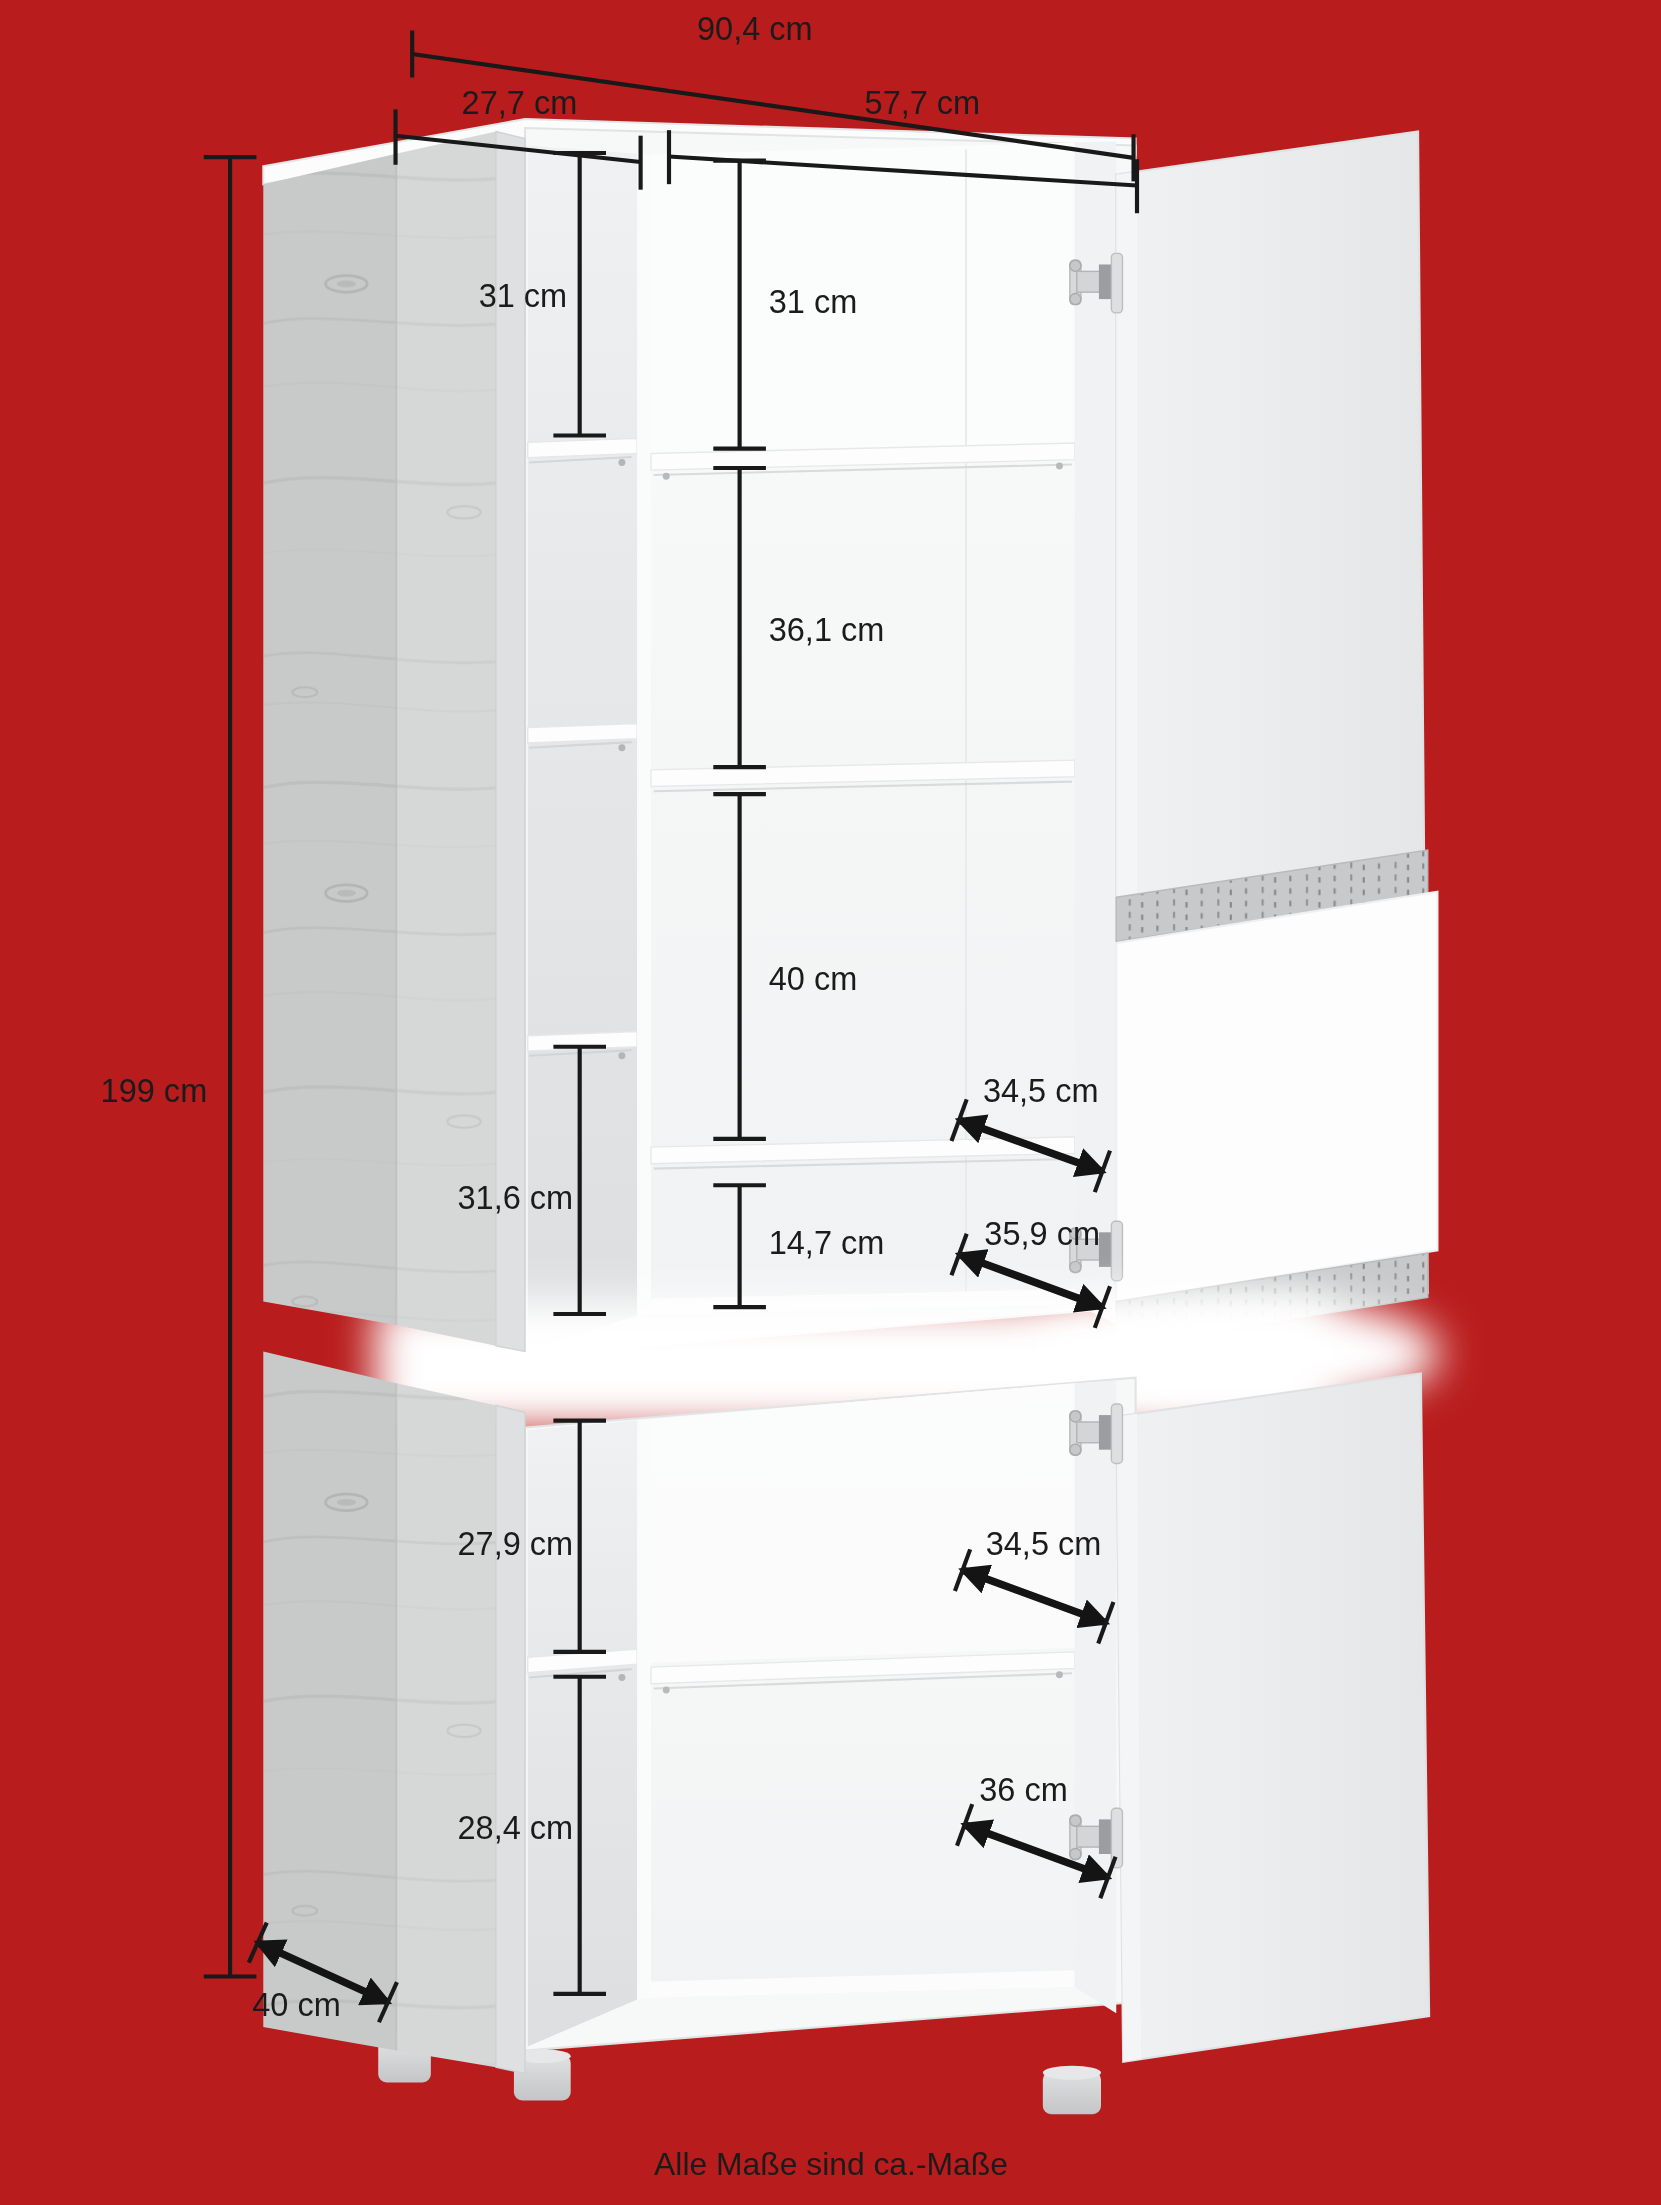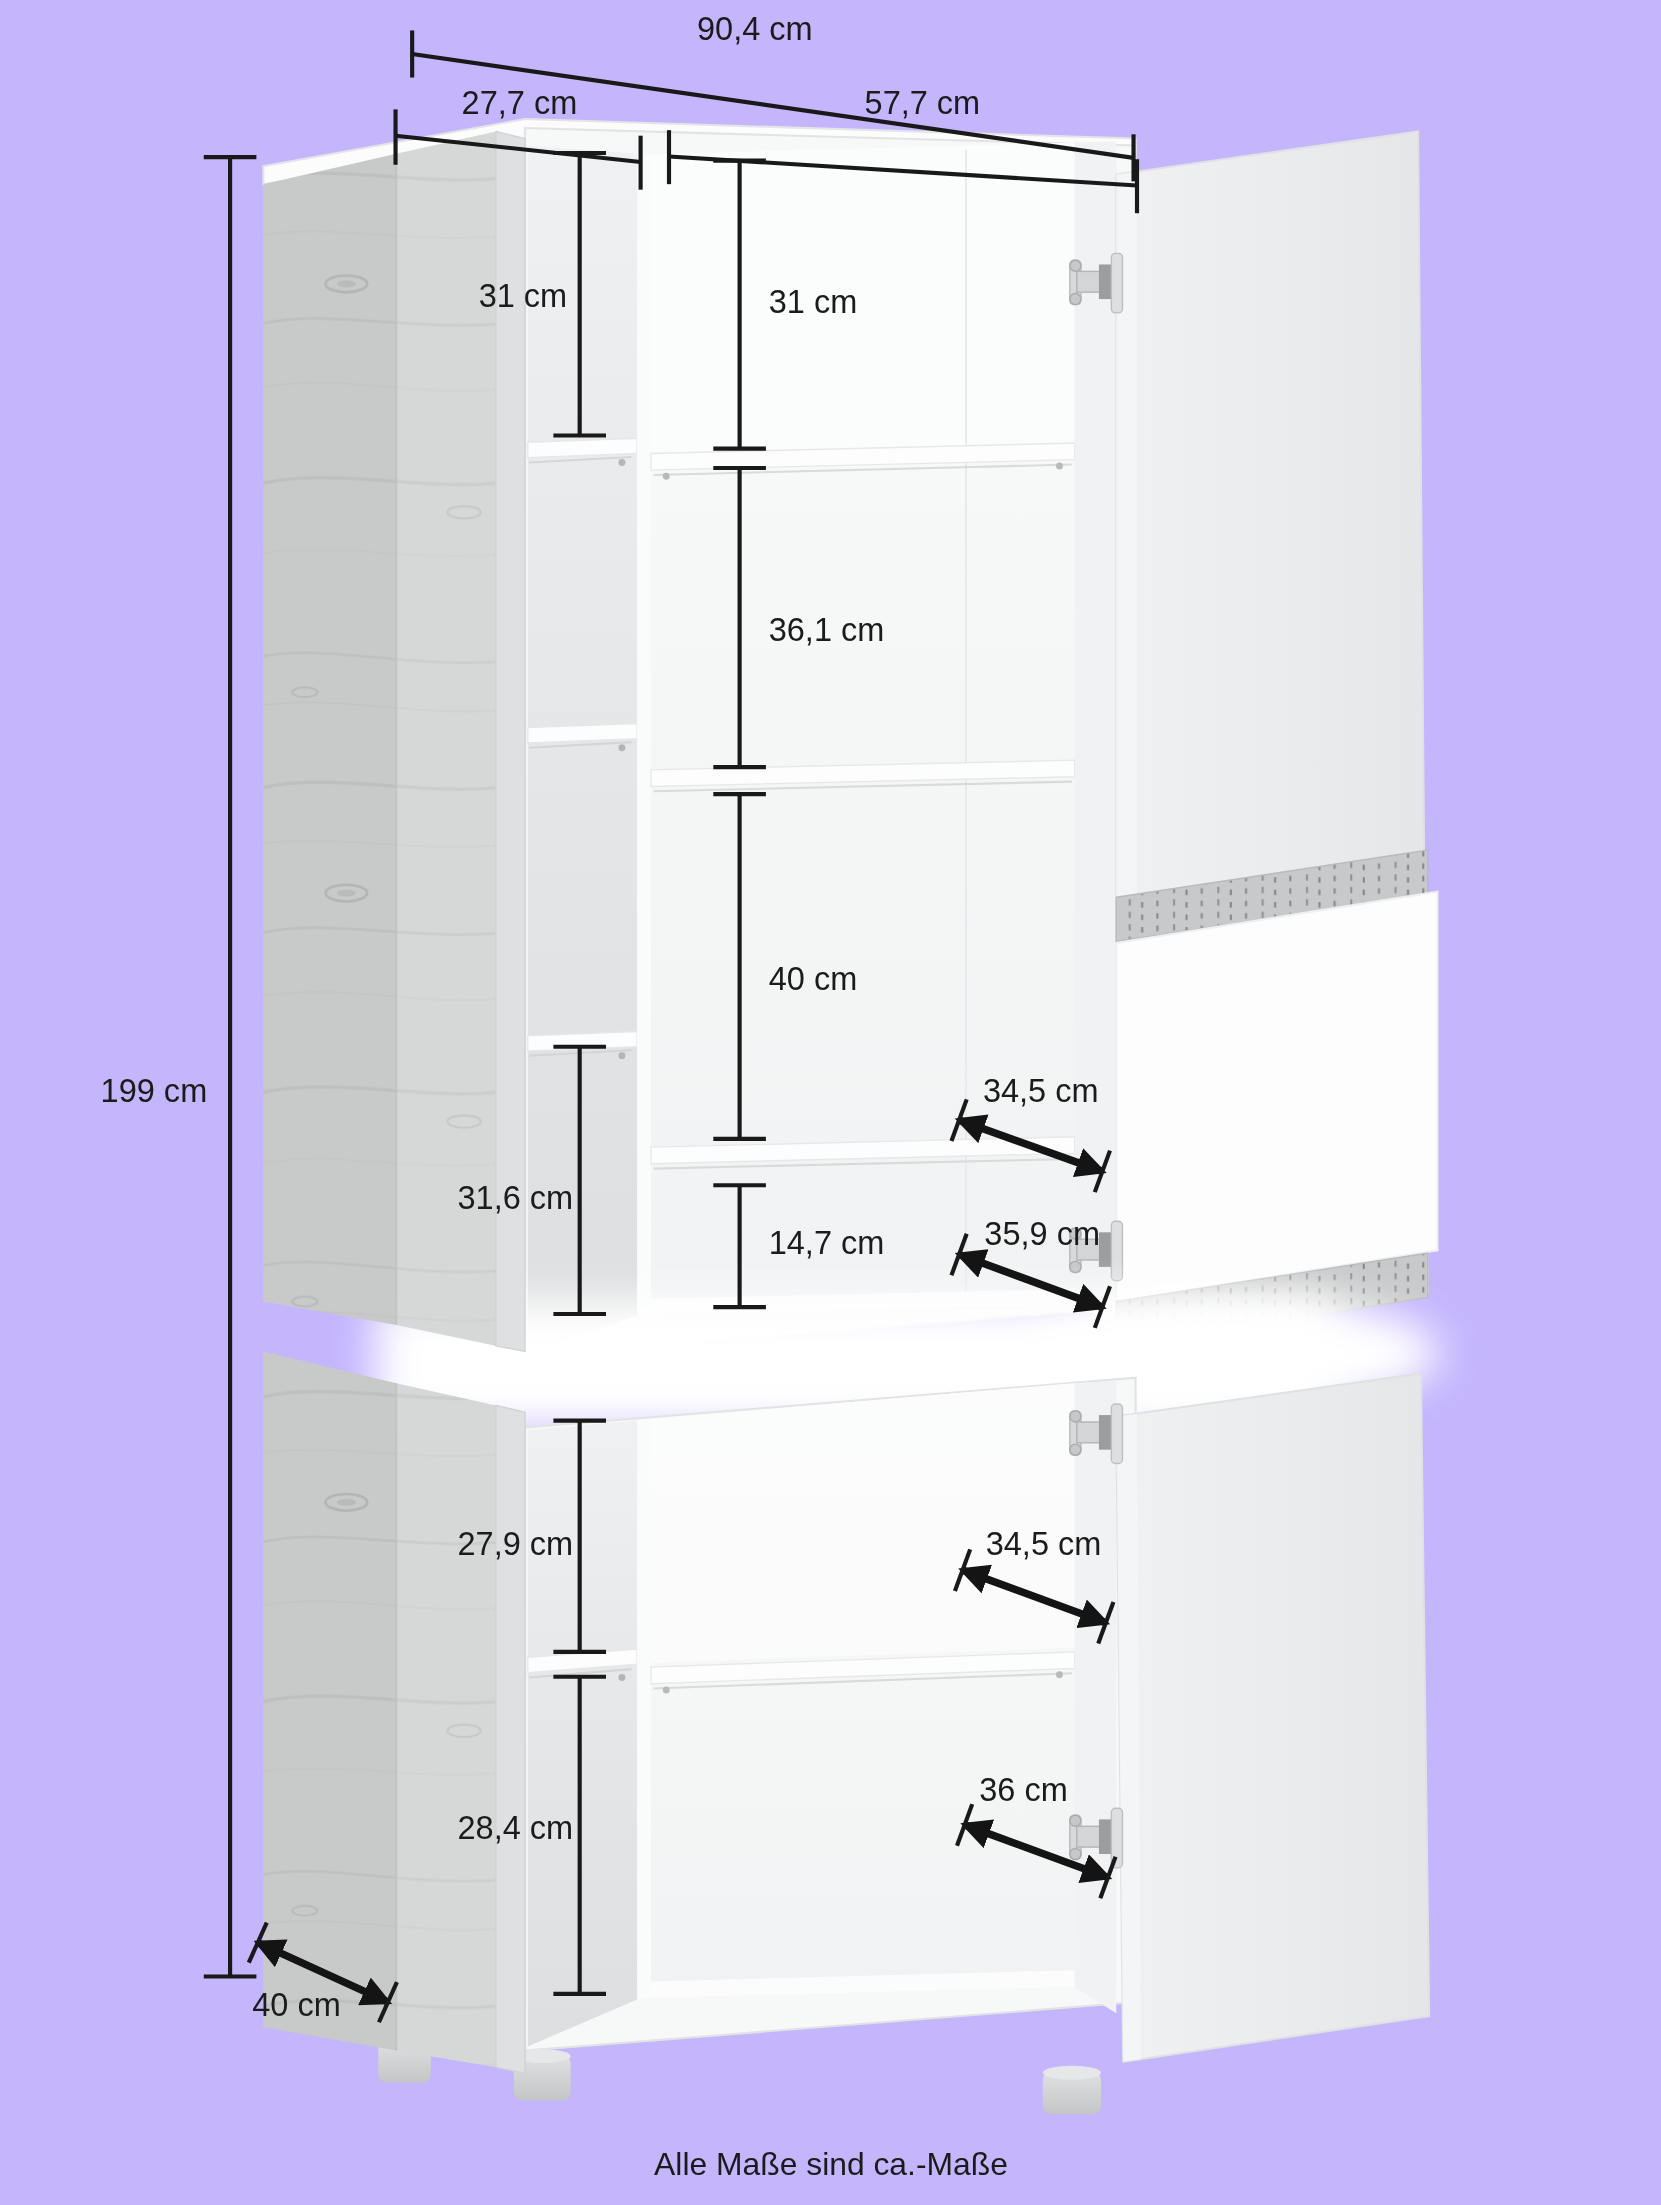--- a/index.html
+++ b/index.html
@@ -1,16 +1,16 @@
 <!DOCTYPE html>
 <html style="font-size:11px"><head>
 <meta charset="utf-8">
 <style>
   html,body{margin:0;padding:0;background:#ffffff;}
-  .stage{position:relative;width:1662px;height:2205px;background:#c4b5fd;overflow:hidden;
+  .stage{position:relative;width:1662px;height:2205px;background:#b91c1c;overflow:hidden;
          font-family:"Liberation Sans", sans-serif;}
   svg{position:absolute;left:0;top:0;}
   .dim-label{font-family:"Liberation Sans", sans-serif;font-size:47px;fill:#1b1b1b;}
   .note-label{font-family:"Liberation Sans", sans-serif;font-size:46px;fill:#1b1b1b;}
   .dimline{stroke:#191919;stroke-width:6;fill:none;}
   .dimdiag{stroke:#141414;stroke-width:11;fill:none;}
 </style>
 </head>
 <body>
 

